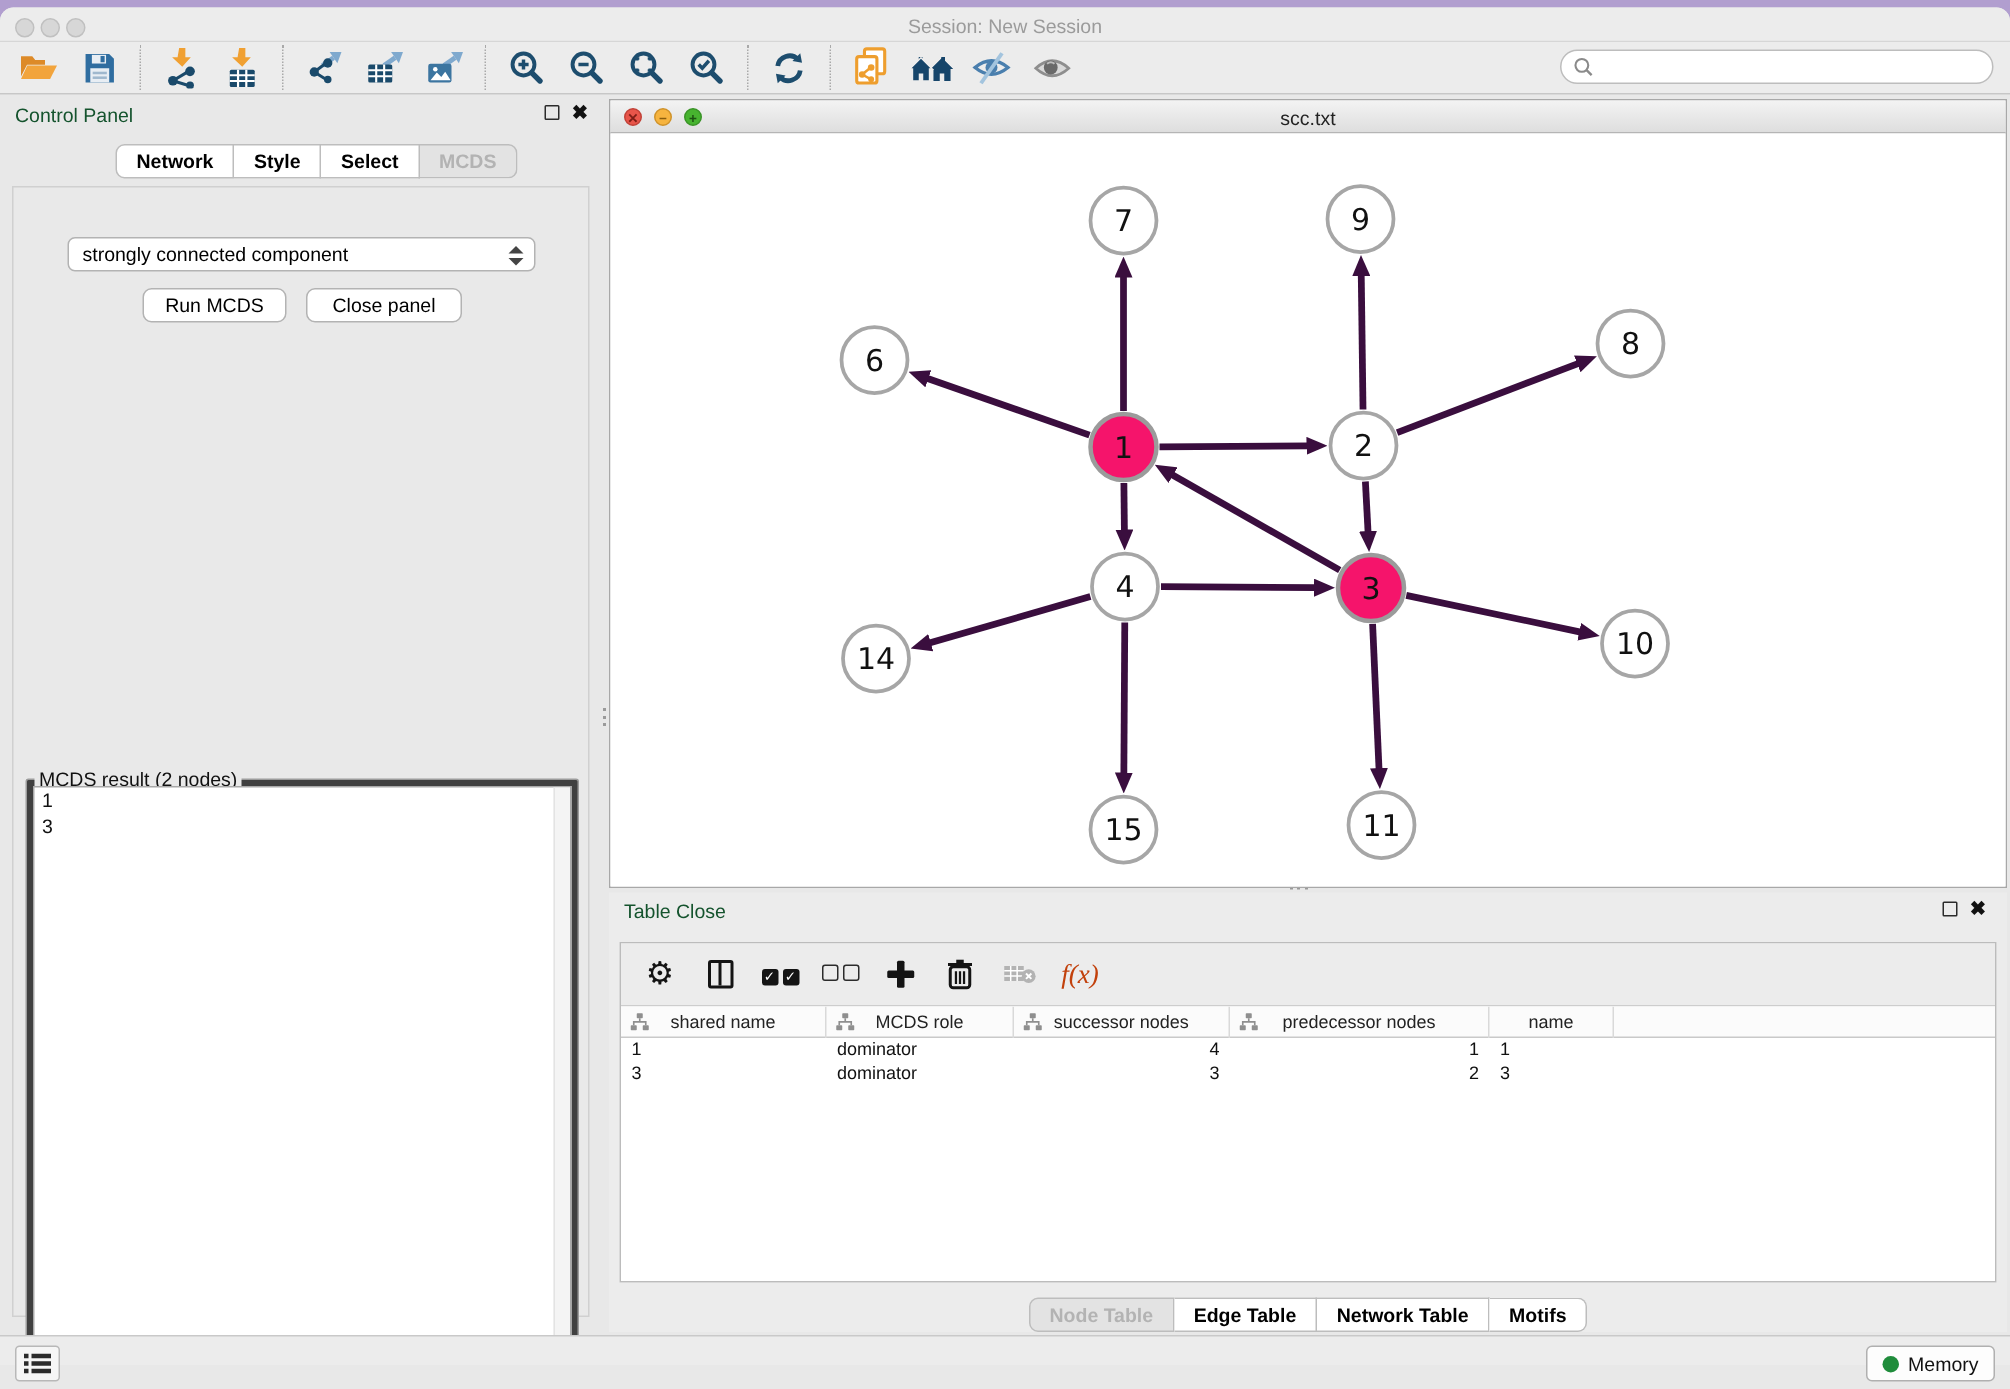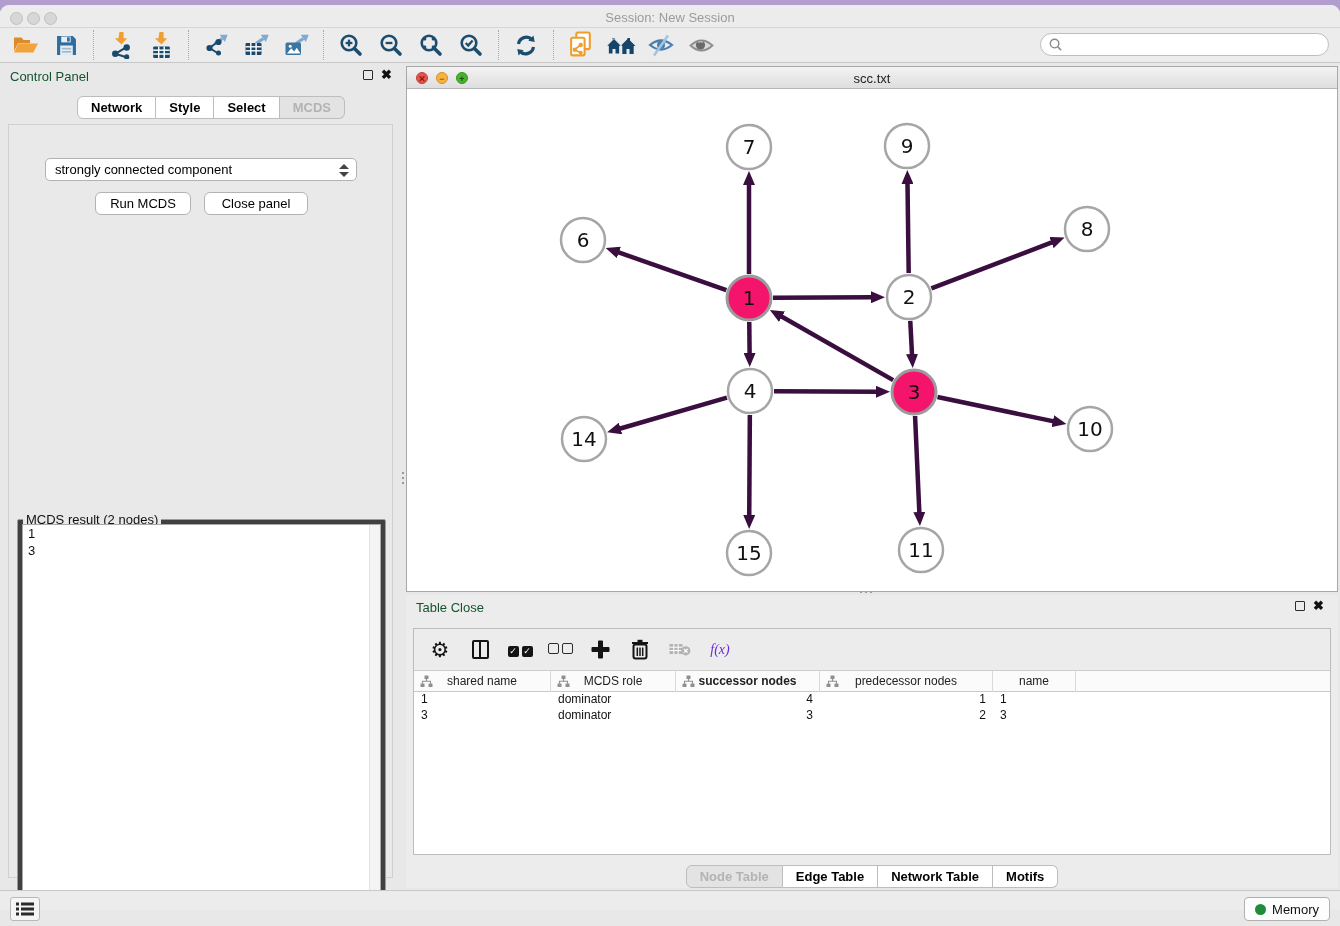--- a/index.html
+++ b/index.html
@@ -96,21 +96,21 @@
   .tpbtn { width:36px; height:34px; display:flex; align-items:center; justify-content:center;
     background:none; border:none; cursor:pointer; }
   .tpbtn.disabled { cursor:default; }
   .gear-glyph { font-size:21px; color:#141414; }
   .cols-icon { width:17px; height:19px; border:2.3px solid #141414; border-radius:2px; position:relative; }
   .cols-icon:after { content:""; position:absolute; left:50%; top:0; bottom:0; width:2.3px; margin-left:-1.15px; background:#141414; }
   .cb { width:11px; height:11px; display:inline-block; border-radius:2px; }
   .cb.checked { background:#141414; color:#fff; font-size:9px; line-height:11px; text-align:center; }
   .cb.empty { border:1.6px solid #2b2b2b; background:transparent; }
   .cb + .cb { margin-left:3px; }
-  .fx-label { font-family:"Liberation Serif", serif; font-style:italic; font-size:14px; color:#6d28d9; }
+  .fx-label { font-family:"Liberation Serif", serif; font-style:italic; font-size:18px; color:#c2410c; }
 
   #tp-table { position:absolute; left:0; top:42px; right:0; bottom:0; background:#fff; overflow:hidden; }
   #tp-head { display:flex; height:21px; background:#fbfbfb; border-bottom:1px solid #c9c9c9; }
   .th { position:relative; height:21px; font-size:12px; color:#222; text-align:center; line-height:20px;
     border-right:1px solid #d9d9d9; flex:0 0 auto; cursor:pointer; }
   .th .colicon { position:absolute; left:6px; top:4px; }
   .tr { display:flex; height:16px; }
   .td { font-size:12px; color:#111; padding:0 7px; line-height:15px; flex:0 0 auto; white-space:nowrap; overflow:hidden; }
 
   #tp-tabs-row { position:absolute; left:0; top:270px; width:100%; display:flex; justify-content:center; }
@@ -485,21 +485,21 @@
                 <path d="M6.5 3.9 V6.2 M2.5 8.5 V6.2 h8 v2.3" fill="none" stroke="#8f8f8f" stroke-width="1.1"></path>
               </svg><span>shared name</span></div>
             <div class="th" style="width: 125px;"><svg class="colicon" width="13" height="13" viewBox="0 0 13 13">
                 <g fill="#8f8f8f">
                   <rect x="4.5" y="0.5" width="4" height="3.4" rx="0.5"></rect>
                   <rect x="0.5" y="8.5" width="4" height="3.4" rx="0.5"></rect>
                   <rect x="8.5" y="8.5" width="4" height="3.4" rx="0.5"></rect>
                 </g>
                 <path d="M6.5 3.9 V6.2 M2.5 8.5 V6.2 h8 v2.3" fill="none" stroke="#8f8f8f" stroke-width="1.1"></path>
               </svg><span>MCDS role</span></div>
-            <div class="th" style="width: 144px; font-weight: bold;"><svg class="colicon" width="13" height="13" viewBox="0 0 13 13">
+            <div class="th" style="width: 144px;"><svg class="colicon" width="13" height="13" viewBox="0 0 13 13">
                 <g fill="#8f8f8f">
                   <rect x="4.5" y="0.5" width="4" height="3.4" rx="0.5"></rect>
                   <rect x="0.5" y="8.5" width="4" height="3.4" rx="0.5"></rect>
                   <rect x="8.5" y="8.5" width="4" height="3.4" rx="0.5"></rect>
                 </g>
                 <path d="M6.5 3.9 V6.2 M2.5 8.5 V6.2 h8 v2.3" fill="none" stroke="#8f8f8f" stroke-width="1.1"></path>
               </svg><span>successor nodes</span></div>
             <div class="th" style="width: 173px;"><svg class="colicon" width="13" height="13" viewBox="0 0 13 13">
                 <g fill="#8f8f8f">
                   <rect x="4.5" y="0.5" width="4" height="3.4" rx="0.5"></rect>

